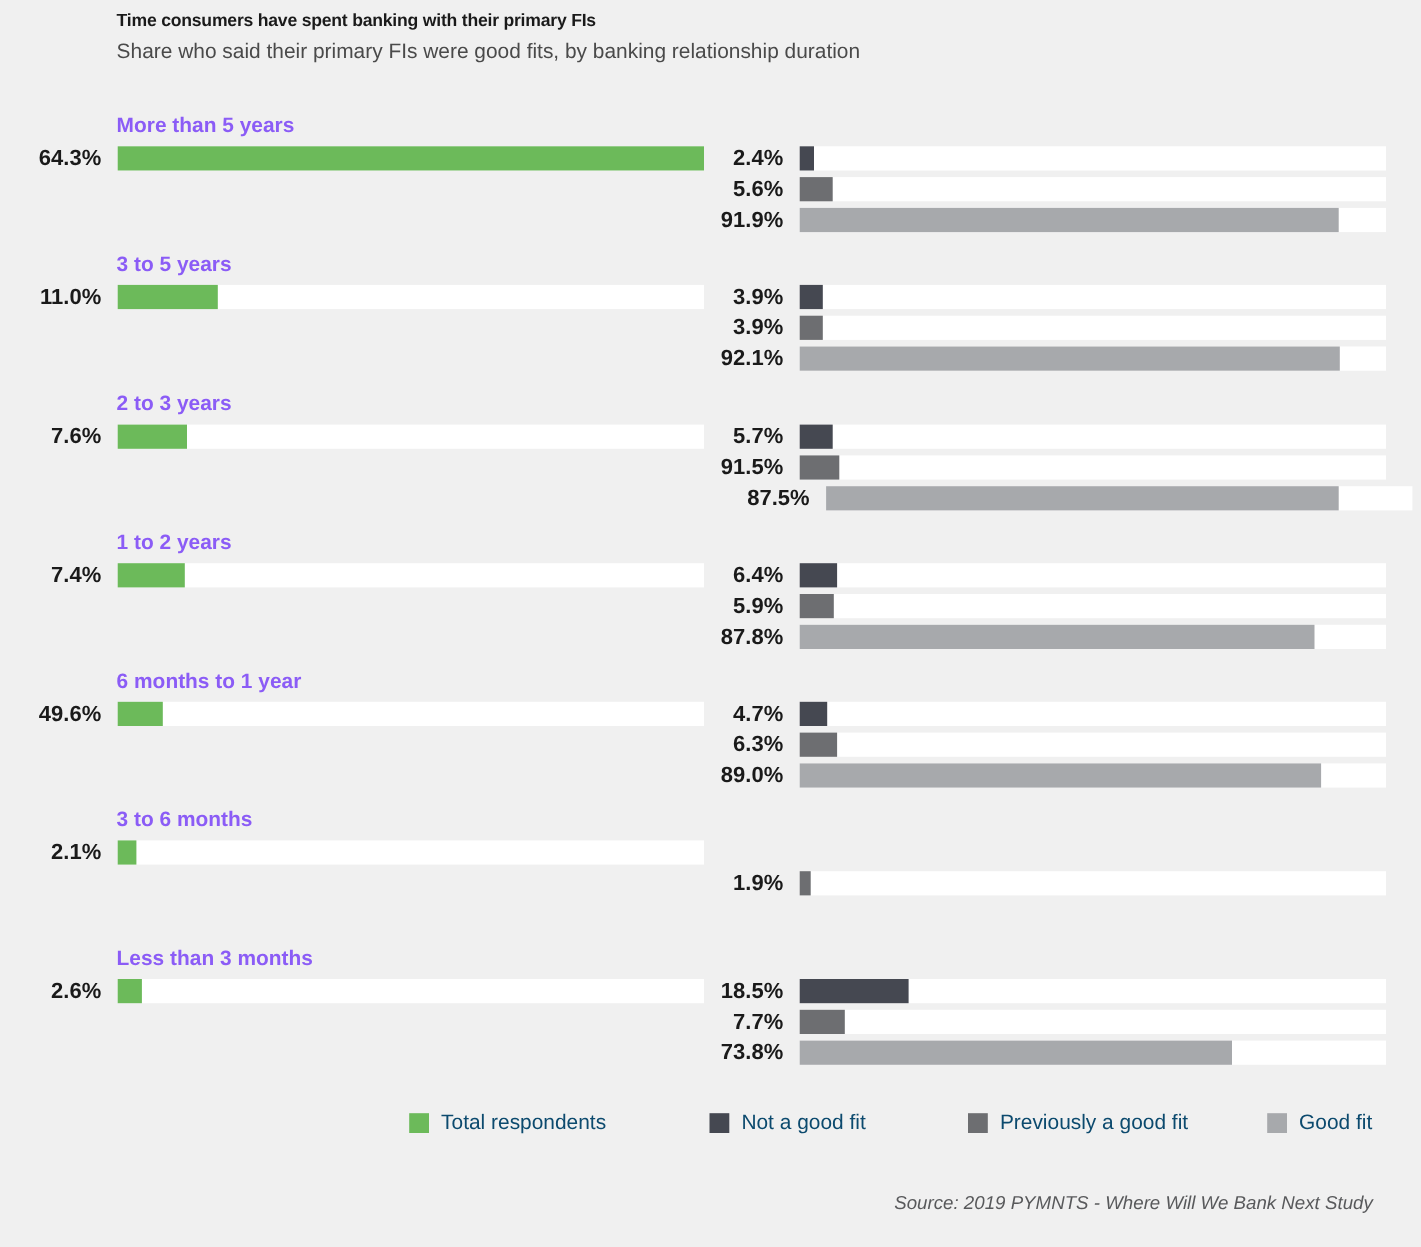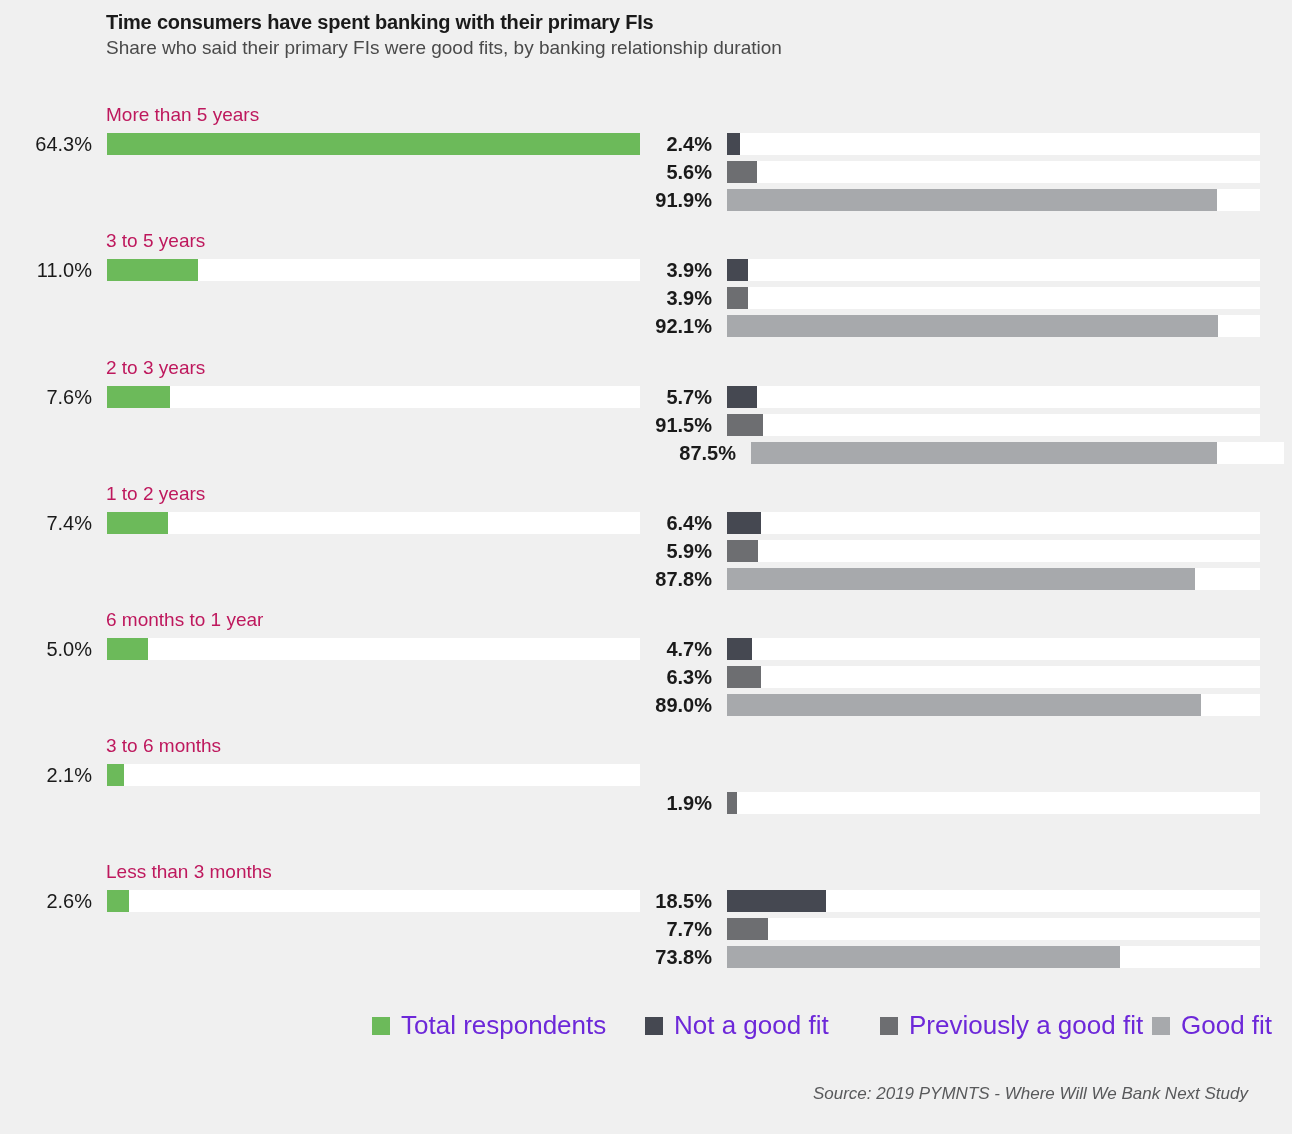--- a/index.html
+++ b/index.html
@@ -6,46 +6,46 @@
   body{
     width:1292px;height:1134px;
     background:#f0f0f0;
     font-family:"Liberation Sans", sans-serif;
     color:#231f20;
     overflow:hidden;
     position:relative;
   }
   .title{
     position:absolute;left:106px;top:11px;
-    font-size:20px;font-weight:bold;letter-spacing:-0.2px;
+    font-size:16px;font-weight:bold;letter-spacing:-0.2px;
     color:#1a1a1a;white-space:nowrap;
   }
   .subtitle{
     position:absolute;left:106px;top:37px;
     font-size:19px;font-weight:normal;
     color:#4a4a4a;white-space:nowrap;
   }
 
   .groups{position:absolute;left:0;top:0;width:1292px;}
 
   .group{position:absolute;left:0;width:1292px;height:126px;}
 
   
   .cat-label{
     position:absolute;left:106px;top:0px;
-    font-size:19px;color:#be185d;white-space:nowrap;
+    font-size:19px;color:#8b5cf6;white-space:nowrap;font-weight:bold;
   }
   .left-row{
     position:absolute;left:0px;top:27px;
     width:660px;height:26px;
   }
   .left-val{
     position:absolute;left:0;top:0;width:92px;
     text-align:right;
-    font-size:20px;font-weight:normal;color:#1a1a1a;
+    font-size:20px;font-weight:bold;color:#1a1a1a;
     line-height:26px;
   }
   .left-track{
     position:absolute;left:107px;top:2px;
     width:533px;height:22px;
     background:#ffffff;
   }
   .left-fill{
     position:absolute;left:0;top:0;height:22px;
     background:#6cba5a;
@@ -68,21 +68,21 @@
 
   
   .legend{position:absolute;left:0;top:1010px;width:1292px;height:34px;}
   .legend-item{position:absolute;top:0;height:34px;white-space:nowrap;}
   .legend-swatch{
     display:inline-block;vertical-align:middle;
     width:18px;height:18px;margin-right:11px;
   }
   .legend-text{
     display:inline-block;vertical-align:middle;
-    font-size:26px;color:#6d28d9;
+    font-size:19px;color:#0c4a6e;
   }
 
   .source{
     position:absolute;right:44px;top:1084px;
     font-size:17px;font-style:italic;color:#58595b;
     white-space:nowrap;
   }
 </style>
 </head>
 <body>
@@ -195,21 +195,21 @@
       <div class="right-row" style="top: 83px;">
         <div class="right-val">87.8%</div>
         <div class="right-track">
           <div class="right-fill" style="width: 467.974px; background: rgb(167, 169, 172);"></div>
         </div>
       </div>
     </div>
     <div class="group" style="top: 609px;">
       <div class="cat-label">6 months to 1 year</div>
       <div class="left-row">
-        <div class="left-val">5.0%</div>
+        <div class="left-val">49.6%</div>
         <div class="left-track">
           <div class="left-fill" style="width: 41.4463px; background: rgb(108, 186, 90);"></div>
         </div>
       </div>
       <div class="right-row" style="top: 27px;">
         <div class="right-val">4.7%</div>
         <div class="right-track">
           <div class="right-fill" style="width: 25.051px; background: rgb(69, 72, 81);"></div>
         </div>
       </div>

